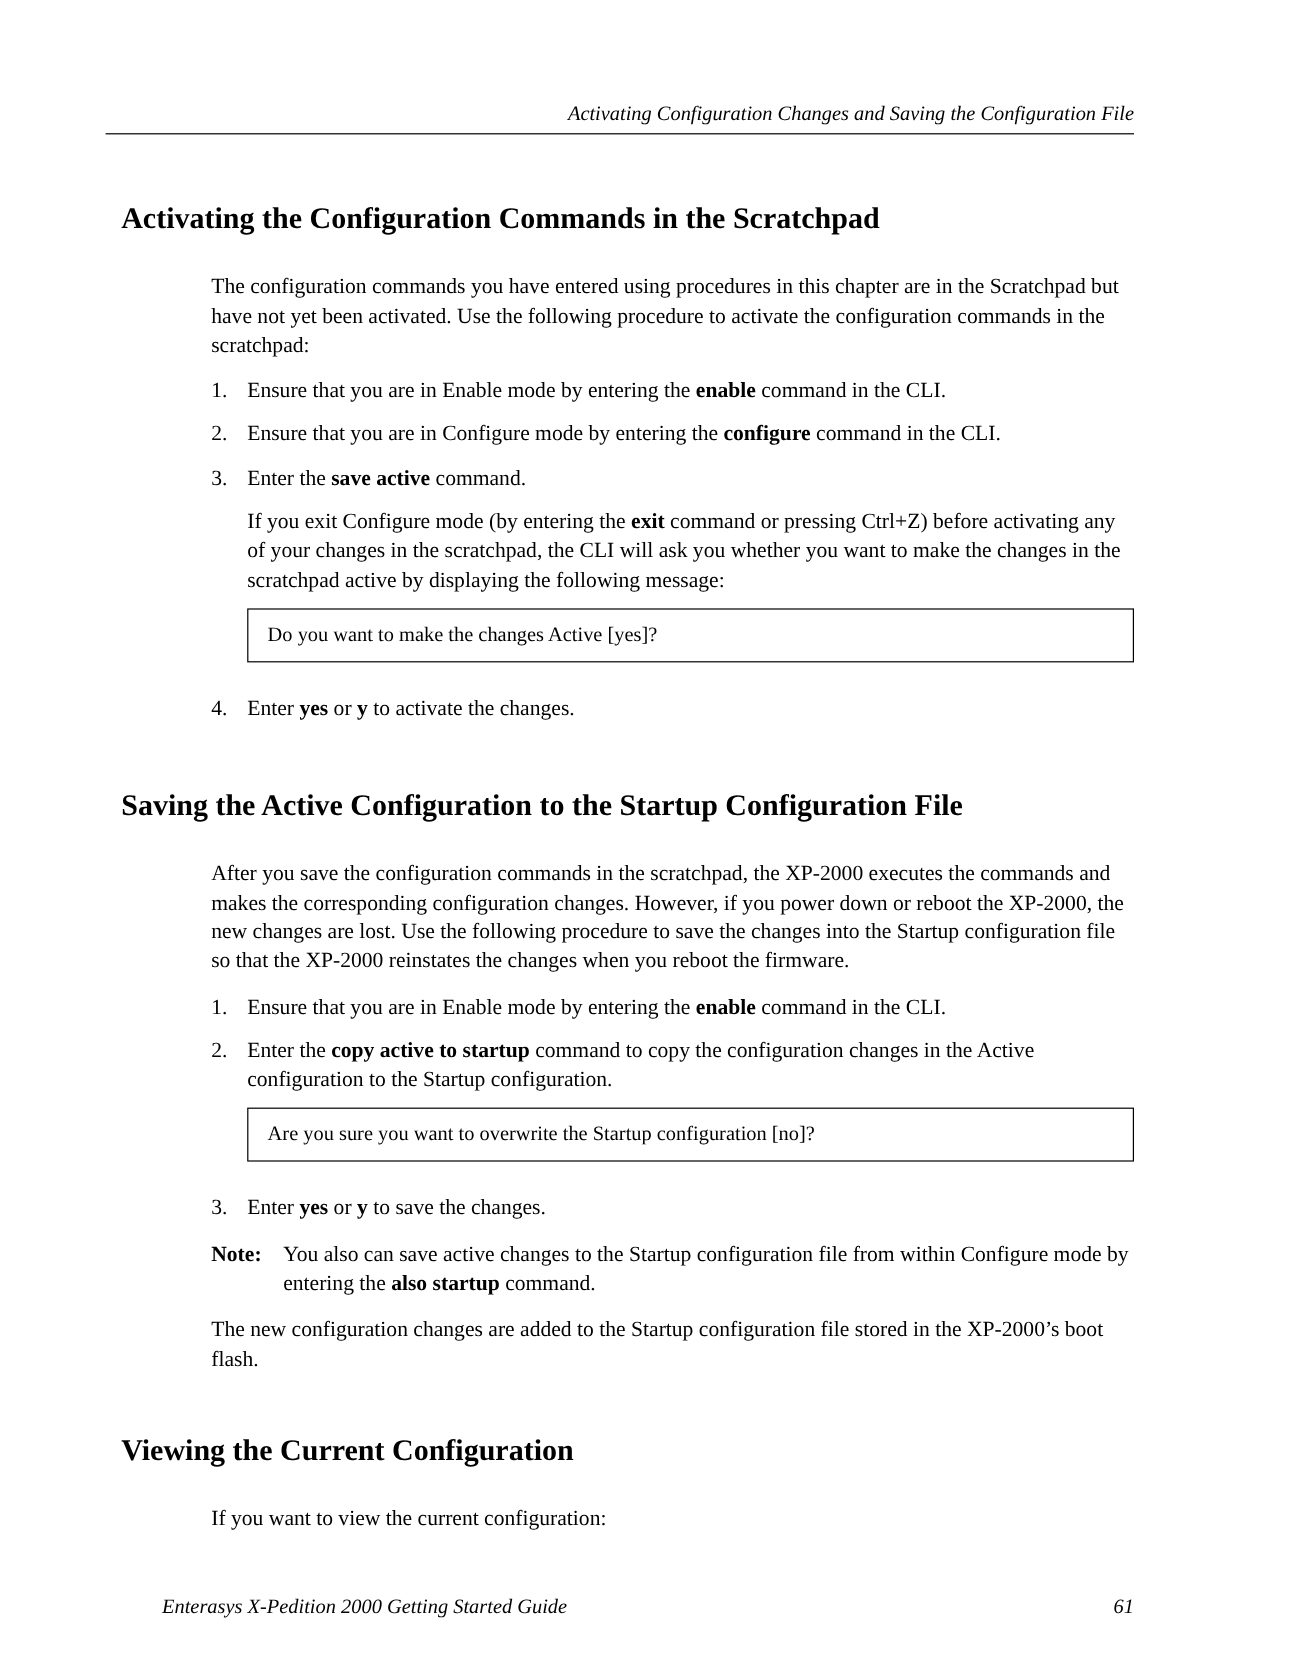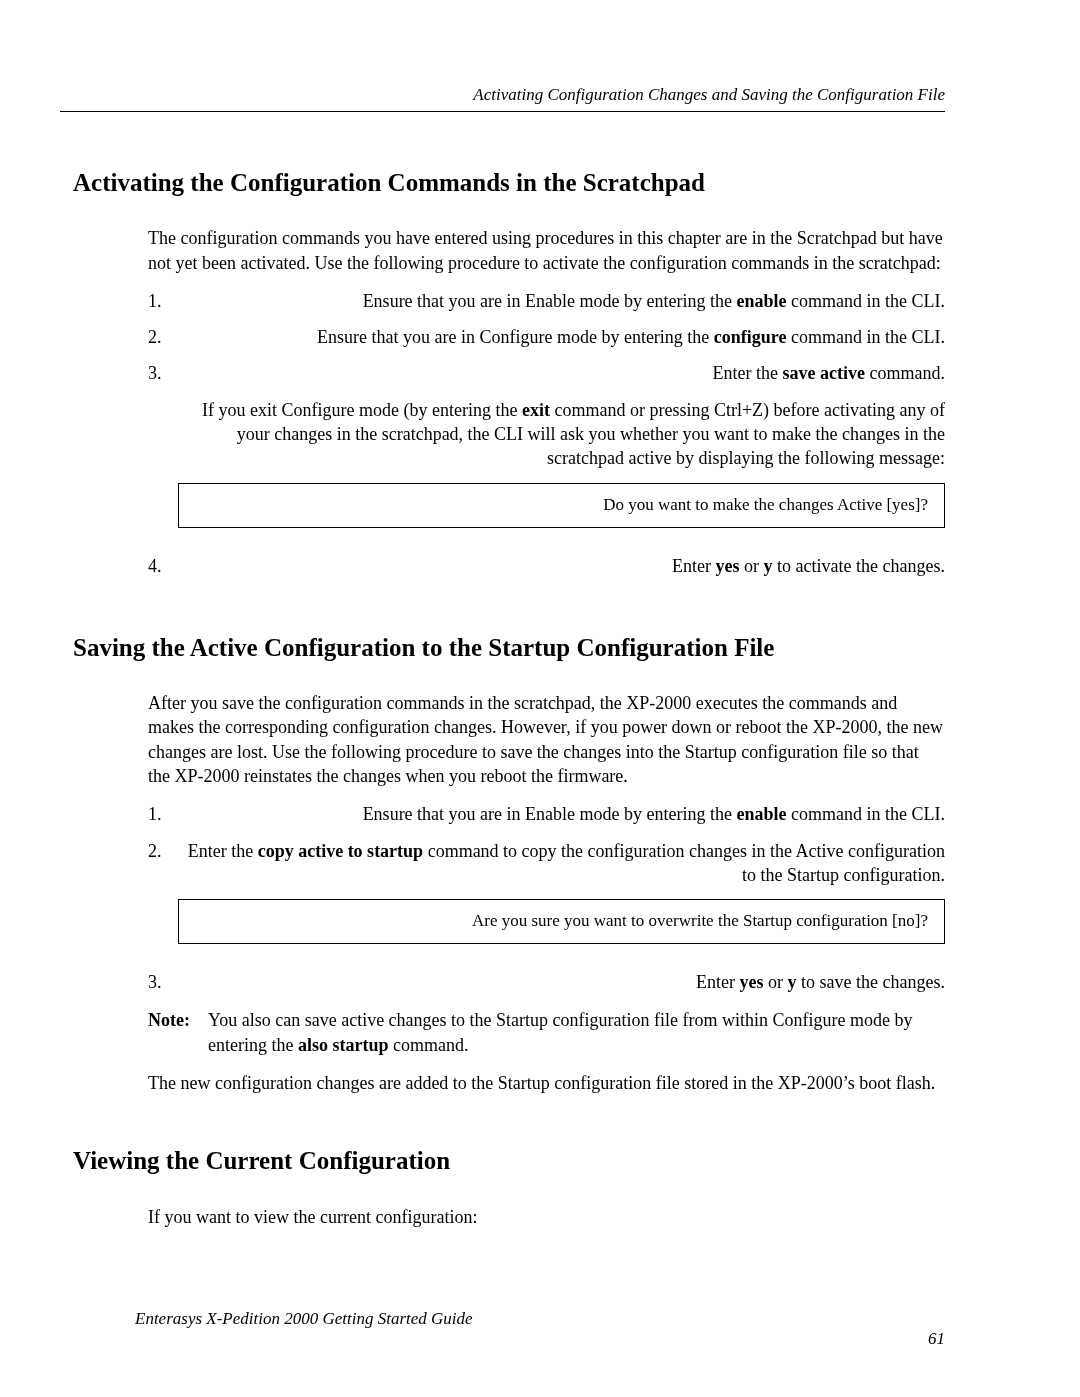--- a/index.html
+++ b/index.html
@@ -7,21 +7,21 @@
     padding: 0;
     background: #ffffff;
     font-family: "Times New Roman", Times, serif;
     color: #000;
   }
   .page {
     width: 1080px;
     height: 1397px;
     position: relative;
     box-sizing: border-box;
-    padding: 85px 135px 60px 60px;
+    padding: 85px 135px 60px 88px;
   }
   .running-head {
     text-align: right;
     font-style: italic;
     font-size: 17px;
     border-bottom: 1px solid #000;
     padding-bottom: 6px;
     margin-bottom: 55px;
   }
   h2.section-heading {
@@ -46,21 +46,20 @@
   ol.steps > li {
     display: flex;
     margin-bottom: 12px;
   }
   ol.steps > li > .num {
     width: 30px;
     flex-shrink: 0;
   }
   ol.steps > li > .step-body {
     flex: 1;
-    text-align: right;
   }
   .step-para {
     margin: 0 0 12px 0;
   }
   .step-para:last-child {
     margin-bottom: 0;
   }
   .cli-box {
     border: 1px solid #000;
     padding: 10px 16px;
@@ -87,21 +86,20 @@
   }
   .footer {
     position: absolute;
     bottom: 48px;
     left: 135px;
     right: 135px;
     display: flex;
     justify-content: space-between;
     font-style: italic;
     font-size: 17px;
-    flex-direction: column;
   }
   .footer .pagenum {
     font-style: italic;
     text-align: right;
   }
   b { font-weight: bold; }
 </style>
 </head>
 <body>
 

